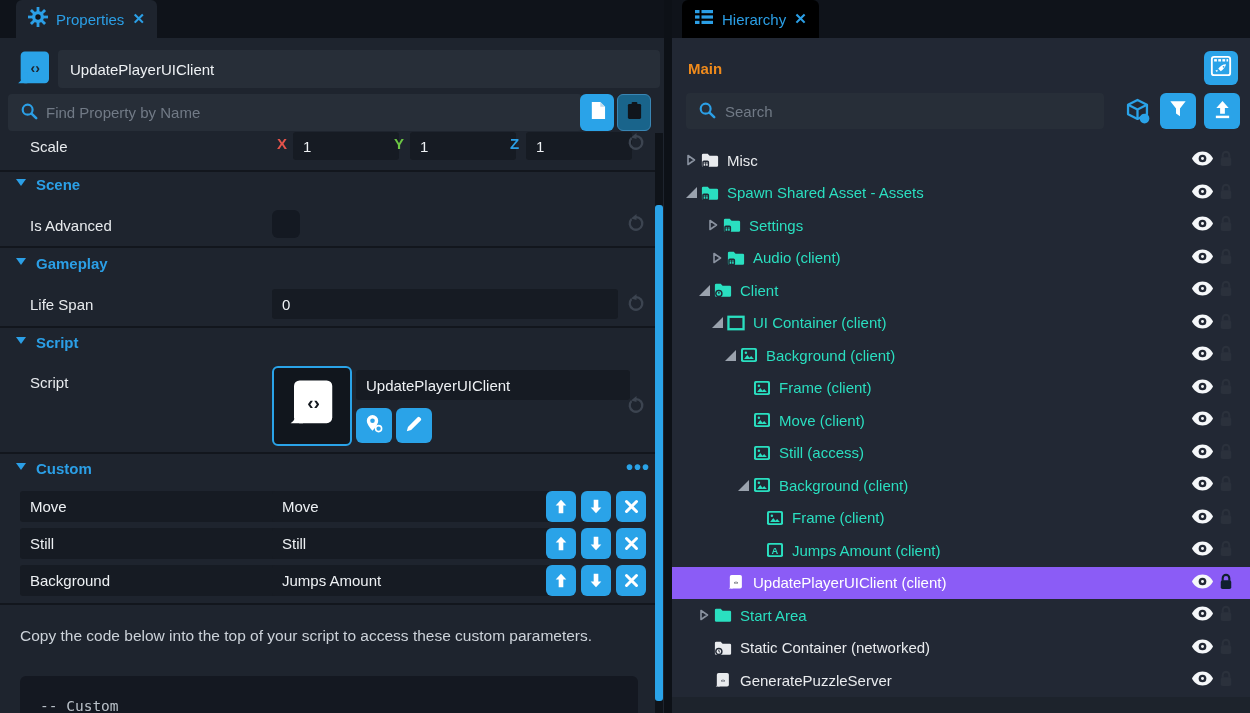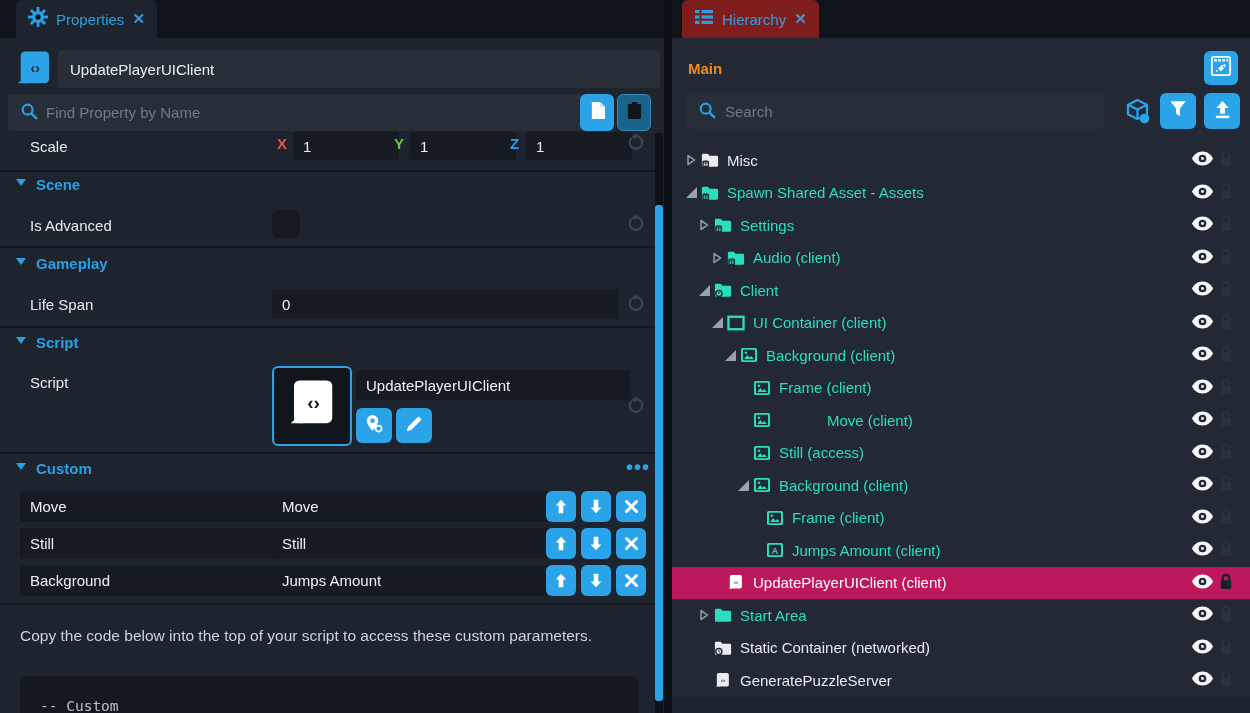--- a/index.html
+++ b/index.html
@@ -12,21 +12,21 @@
   
   #left-panel{left:0;top:0;width:664px;height:713px;}
   #right-panel{left:672px;top:0;width:578px;height:713px;}
   .tabstrip{position:absolute;left:0;top:0;right:0;height:38px;background:#0f131a;}
   .tab{position:absolute;top:0;height:38px;border-radius:6px 6px 0 0;display:flex;align-items:center;gap:8px;padding:0 12px;}
   .tab .tab-label{color:#2b9fe6;font-size:15px;}
   .tab .tab-close{color:#2b9fe6;font-size:15px;font-weight:bold;cursor:pointer;}
   #left-panel .panel-body{position:absolute;left:0;top:38px;right:0;bottom:0;background:#1e242e;}
   #right-panel .panel-body{position:absolute;left:0;top:38px;right:0;bottom:0;background:#222834;}
   #props-tab{left:16px;background:#1e242e;}
-  #hier-tab{left:10px;background:#7f1d1d;}
+  #hier-tab{left:10px;background:#000000;}
 
   
   .input-box{background:#272e38;border-radius:4px;color:#eef1f4;font-size:15px;display:flex;align-items:center;}
   .dark-input{background:#161b23;border-radius:3px;color:#eef1f4;font-size:15px;display:flex;align-items:center;padding:0 10px;}
   .blue-btn{background:#2aa3e8;border-radius:6px;display:flex;align-items:center;justify-content:center;cursor:pointer;}
   .section-title{color:#2b9fe6;font-size:15px;font-weight:bold;}
   .prop-label{color:#e8ebee;font-size:15px;}
   .tri-down{width:0;height:0;border-left:5px solid transparent;border-right:5px solid transparent;border-top:7px solid #2b9fe6;}
   .divider{position:absolute;left:0;width:656px;height:2px;background:#12161d;}
   .reset-ic{color:#3c4450;}
@@ -35,21 +35,21 @@
   .custom-row .name-in{position:absolute;left:20px;top:1px;width:238px;height:31px;}
   .custom-row .disp-in{position:absolute;left:272px;top:1px;width:272px;height:31px;}
   .custom-row .rbtn{position:absolute;top:1px;width:30px;height:31px;}
   
   #scrollbar-track{left:655px;top:133px;width:8px;height:580px;background:#0f1319;}
   #scrollbar-thumb{left:655px;top:205px;width:8px;height:496px;background:#2aa3e8;border-radius:3px;}
 
   
   #tree{position:absolute;left:0;top:106px;right:0;}
   .tree-row{position:relative;height:32.5px;display:flex;align-items:center;}
-  .tree-row.selected{background:#be185d;}
+  .tree-row.selected{background:#8b5cf6;}
   .tree-row .arrow-slot{width:15px;display:flex;align-items:center;justify-content:flex-start;flex:none;}
   .tree-row .node-icon{width:18px;height:18px;flex:none;margin-right:8px;display:flex;align-items:center;}
   .tree-row .node-label{font-size:15px;white-space:nowrap;}
   .tree-row .eye{position:absolute;left:520px;top:7px;width:21px;height:15px;cursor:pointer;}
   .tree-row .lock{position:absolute;left:547px;top:5px;width:14px;height:19px;cursor:pointer;}
   #tree-footer{position:absolute;left:0;right:0;top:659px;height:54px;background:#1d232c;}
   .hdr-orange{color:#f08b1c;font-weight:bold;font-size:15px;}
   .placeholder-text{color:#717a86;font-size:15px;}
   .mono{font-family:"DejaVu Sans Mono",monospace;}
 </style>
@@ -384,21 +384,21 @@
               <path d="M12 0 C6 0 1.8 4 0 8 c1.8 4 6 8 12 8 s10.2-4 12-8 C22.2 4 18 0 12 0z" fill="#f5f7f9"></path>
               <circle cx="12" cy="8" r="4.4" fill="#222834"></circle>
               <circle cx="12" cy="8" r="1.7" fill="#f5f7f9"></circle>
             </svg></span>
     <span class="lock"><svg width="14" height="19" viewBox="0 0 16 20">
               <path d="M4.2 9 V6.2 a3.8 3.8 0 0 1 7.6 0 V9" fill="none" stroke="#2b313c" stroke-width="2.4"></path>
               <rect x="2" y="8.5" width="12" height="10" rx="2" fill="#2b313c"></rect>
             </svg></span>
   </div>
 
-  <div class="tree-row" style="padding-left: 27px;">
+  <div class="tree-row" style="padding-left: 36px;">
     <span class="arrow-slot">
             <svg width="10" height="12" viewBox="0 0 10 12">
               <polygon points="2,1.5 8.5,6 2,10.5" fill="none" stroke="#8a92a0" stroke-width="1.6" stroke-linejoin="round"></polygon>
             </svg>
           </span>
     <span class="node-icon">
             <svg width="18" height="16" viewBox="0 0 20 17">
               <path d="M1 3 a1.5 1.5 0 0 1 1.5-1.5 h5 l2 2.3 h8 A1.5 1.5 0 0 1 19 5.3 v9.2 a1.5 1.5 0 0 1-1.5 1.5 h-15 A1.5 1.5 0 0 1 1 14.5 z" fill="#2adfc0"></path>
               <rect x="2.2" y="9.8" width="6" height="6" rx="1" fill="#2adfc0" stroke="#222834" stroke-width="1.6"></rect>
               <path d="M2.2 11.8 h6 M5.2 9.8 v6" stroke="#222834" stroke-width="1"></path>
@@ -540,21 +540,21 @@
   <div class="tree-row" style="padding-left: 66px;">
     <span class="arrow-slot"></span>
     <span class="node-icon">
             <svg width="18" height="16" viewBox="0 0 20 18">
               <rect x="1" y="1" width="18" height="16" rx="2" fill="#2adfc0"></rect>
               <rect x="3.2" y="3.2" width="13.6" height="11.6" rx="1" fill="#222834"></rect>
               <path d="M4.5 13.5 l3.5-4.5 2.6 3.2 1.8-2.2 3.1 3.5z" fill="#2adfc0"></path>
               <circle cx="6.5" cy="6.5" r="1.4" fill="#2adfc0"></circle>
             </svg>
           </span>
-    <span class="node-label" style="color: rgb(42, 223, 192); margin-left: 48px;">Move (client)</span>
+    <span class="node-label" style="color: rgb(42, 223, 192);">Move (client)</span>
     <span class="eye"><svg width="21" height="15" viewBox="0 0 24 16">
               <path d="M12 0 C6 0 1.8 4 0 8 c1.8 4 6 8 12 8 s10.2-4 12-8 C22.2 4 18 0 12 0z" fill="#f5f7f9"></path>
               <circle cx="12" cy="8" r="4.4" fill="#222834"></circle>
               <circle cx="12" cy="8" r="1.7" fill="#f5f7f9"></circle>
             </svg></span>
     <span class="lock"><svg width="14" height="19" viewBox="0 0 16 20">
               <path d="M4.2 9 V6.2 a3.8 3.8 0 0 1 7.6 0 V9" fill="none" stroke="#2b313c" stroke-width="2.4"></path>
               <rect x="2" y="8.5" width="12" height="10" rx="2" fill="#2b313c"></rect>
             </svg></span>
   </div>

